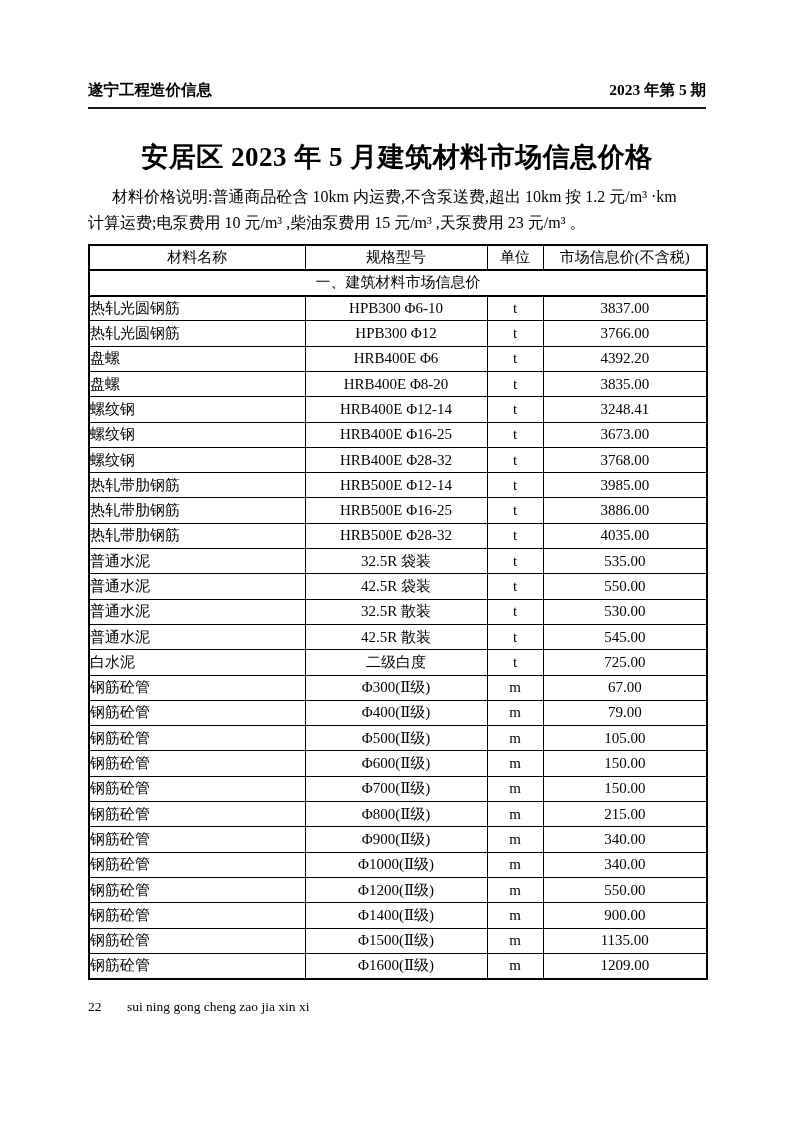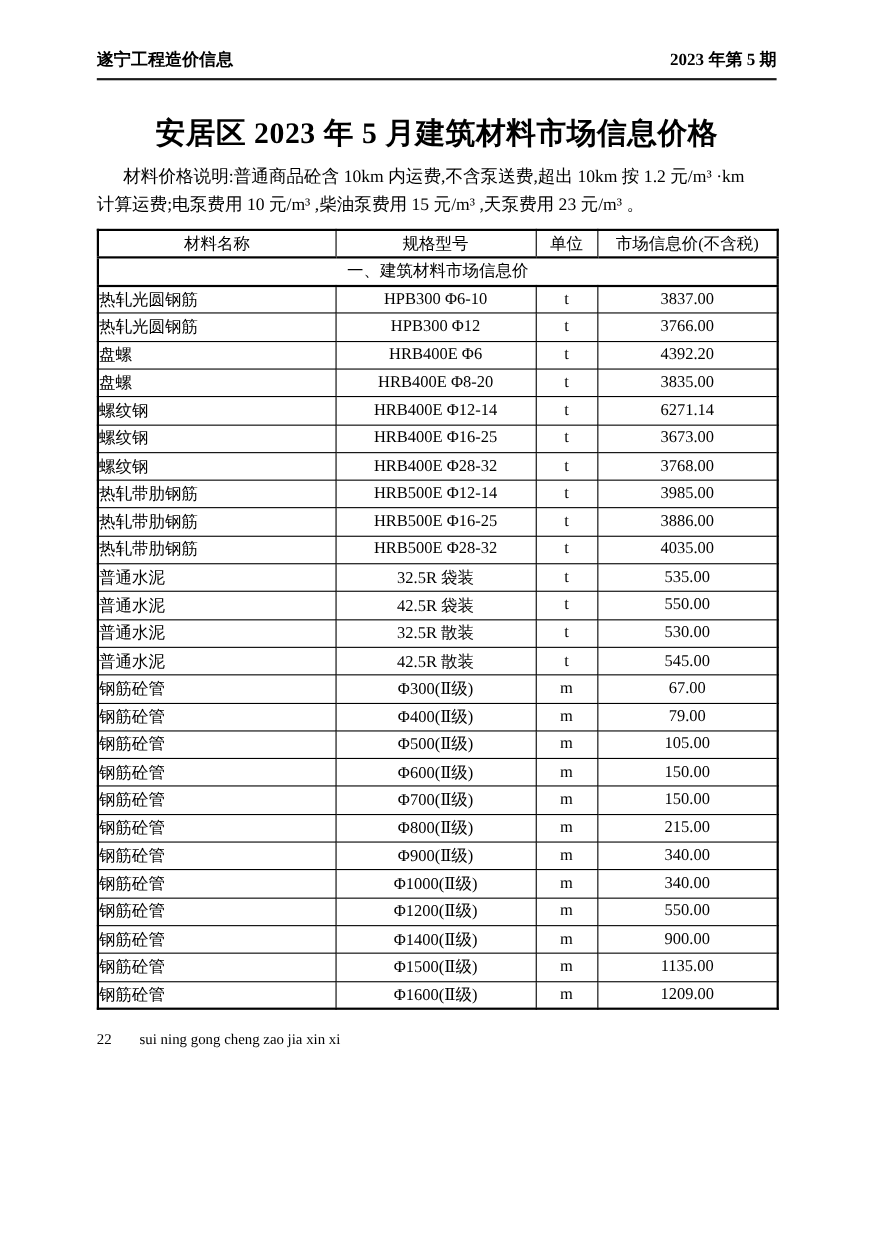--- a/index.html
+++ b/index.html
@@ -16,20 +16,21 @@
     padding: 44px 87px 0 88px;
   }
   .page-header {
     display: flex;
     justify-content: space-between;
     align-items: flex-end;
     font-weight: bold;
     font-size: 15.5px;
     padding-bottom: 6px;
     border-bottom: 2px solid #1a1a1a;
+    margin-top: 36px;
   }
   .doc-title {
     margin-top: 30px;
     text-align: center;
     font-size: 27px;
     font-weight: bold;
     letter-spacing: 0.5px;
   }
   .doc-desc {
     margin-top: 9px;
@@ -122,21 +123,21 @@
         <tr>
           <td class="c-name">盘螺</td>
           <td class="c-spec">HRB400E  Φ8-20</td>
           <td class="c-unit">t</td>
           <td class="c-price">3835.00</td>
         </tr>
         <tr>
           <td class="c-name">螺纹钢</td>
           <td class="c-spec">HRB400E  Φ12-14</td>
           <td class="c-unit">t</td>
-          <td class="c-price">6271.14</td>
+          <td class="c-price">3248.41</td>
         </tr>
         <tr>
           <td class="c-name">螺纹钢</td>
           <td class="c-spec">HRB400E  Φ16-25</td>
           <td class="c-unit">t</td>
           <td class="c-price">3673.00</td>
         </tr>
         <tr>
           <td class="c-name">螺纹钢</td>
           <td class="c-spec">HRB400E  Φ28-32</td>
@@ -177,20 +178,26 @@
           <td class="c-name">普通水泥</td>
           <td class="c-spec">32.5R 散装</td>
           <td class="c-unit">t</td>
           <td class="c-price">530.00</td>
         </tr>
         <tr>
           <td class="c-name">普通水泥</td>
           <td class="c-spec">42.5R 散装</td>
           <td class="c-unit">t</td>
           <td class="c-price">545.00</td>
+        </tr>
+        <tr>
+          <td class="c-name">白水泥</td>
+          <td class="c-spec">二级白度</td>
+          <td class="c-unit">t</td>
+          <td class="c-price">725.00</td>
         </tr>
         <tr>
           <td class="c-name">钢筋砼管</td>
           <td class="c-spec">Φ300(Ⅱ级)</td>
           <td class="c-unit">m</td>
           <td class="c-price">67.00</td>
         </tr>
         <tr>
           <td class="c-name">钢筋砼管</td>
           <td class="c-spec">Φ400(Ⅱ级)</td>

